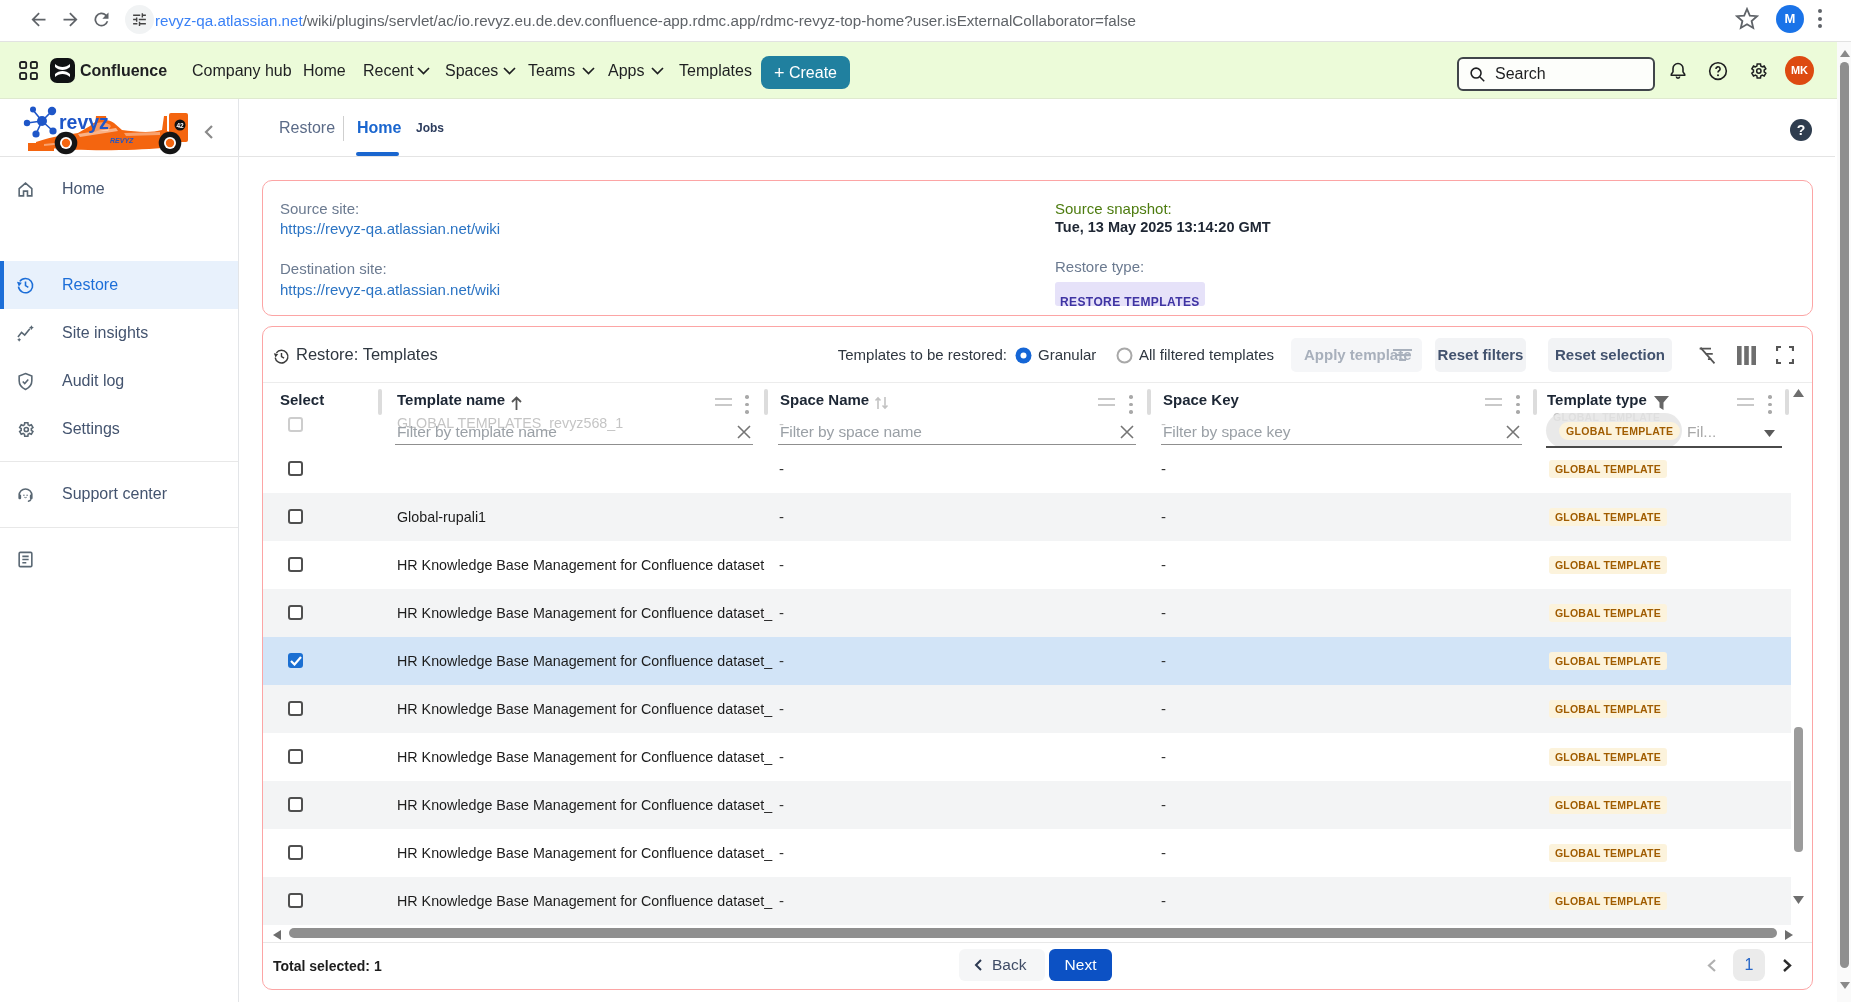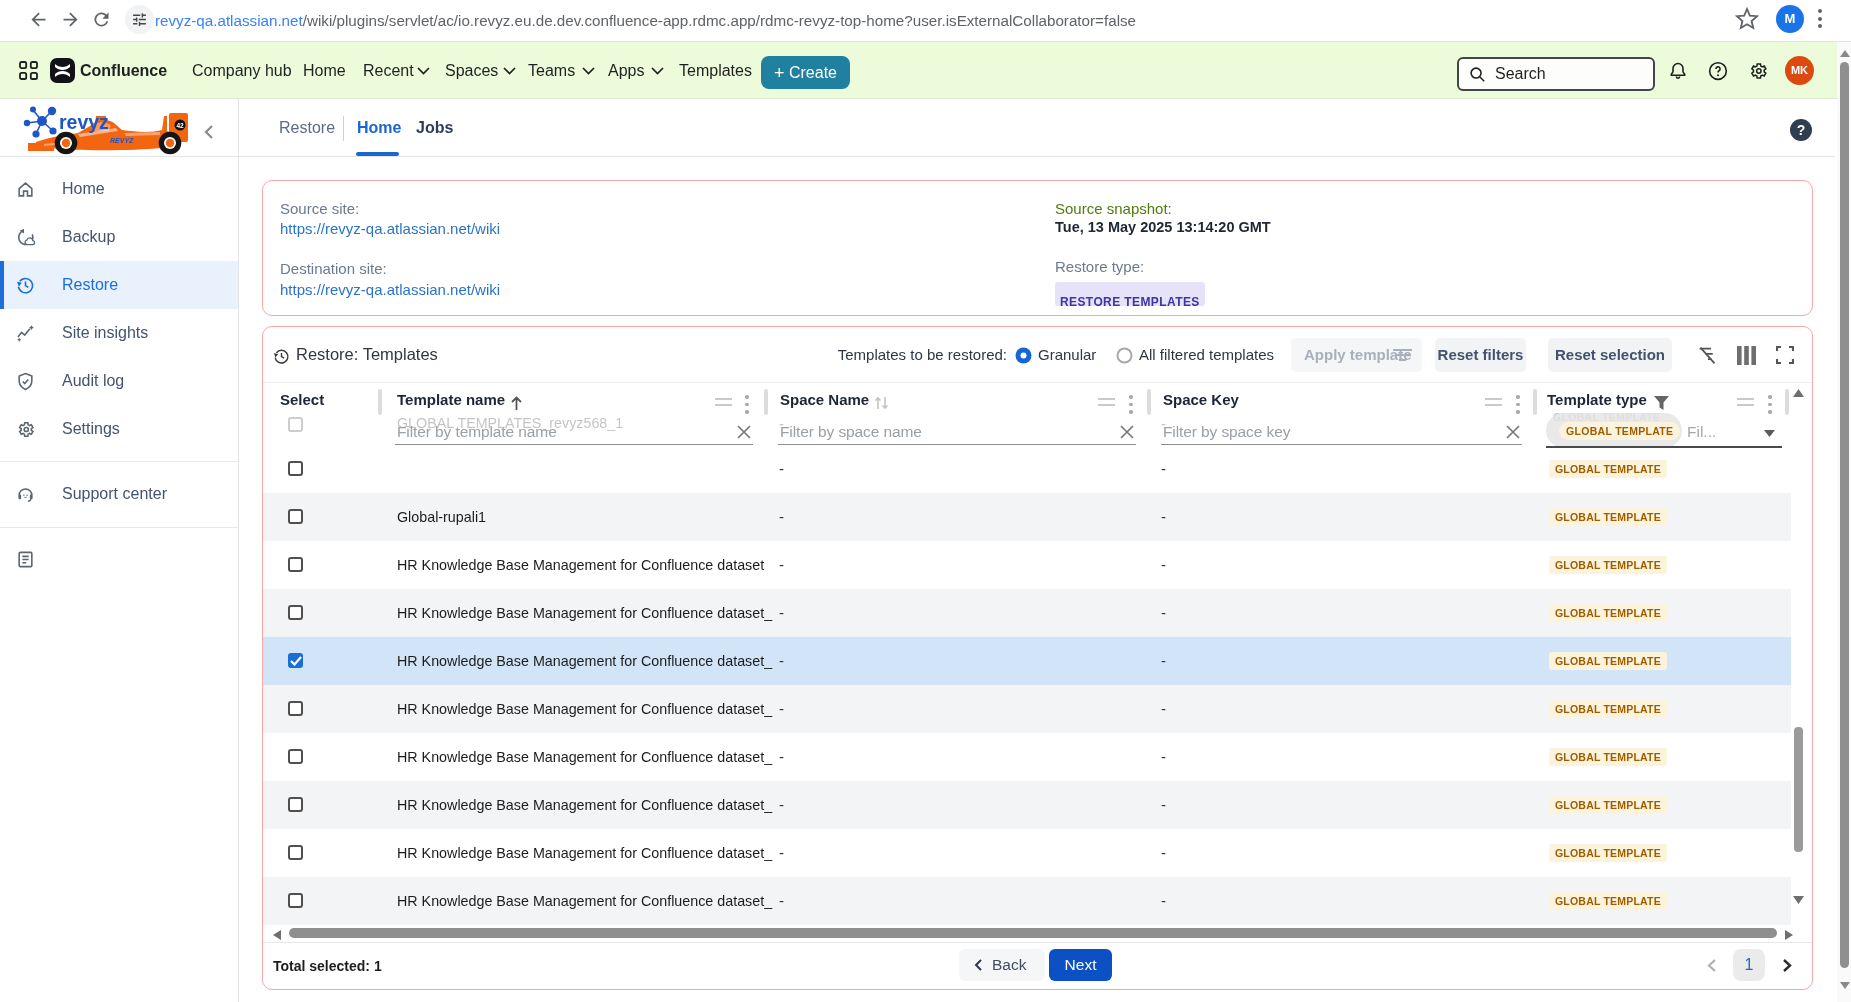--- a/index.html
+++ b/index.html
@@ -181,28 +181,20 @@
   <svg class="abs" style="left:204px;top:26px" width="10" height="14" viewBox="0 0 10 14">
       <path d="M8 1L2 7l6 6" fill="none" stroke="#8a8a8a" stroke-width="2.2"></path>
     </svg>
 
   <div class="sbitem" style="top:66px">
     <svg class="ic" width="19" height="19" viewBox="0 0 24 24">
         <path d="M4 11L12 4l8 7v9h-5.5v-6h-5v6H4z" fill="none" stroke="#596773" stroke-width="2"></path>
       </svg>
     <div class="txt">Home</div>
   </div>
-  <div class="sbitem" style="top:114px">
-    <svg class="ic" width="19" height="19" viewBox="0 0 24 24">
-        <path d="M9 3.5A9 9 0 1 0 20.5 8" fill="none" stroke="#596773" stroke-width="2"></path>
-        <path d="M10 1L4.6 3.4 10.2 6.8z" fill="#596773"></path>
-        <path d="M14 21a2.9 2.9 0 0 1-.4-5.7 3.9 3.9 0 0 1 7.6.7 2.4 2.4 0 0 1-.5 5z" fill="#fff" stroke="#596773" stroke-width="1.7"></path>
-      </svg>
-    <div class="txt">Backup</div>
-  </div>
   <div class="abs" style="left:0;top:162px;width:238px;height:48px;background:#e8f1fc"></div>
   <div class="abs" style="left:0;top:162px;width:4px;height:48px;background:#1c6ed8"></div>
   <div class="sbitem" style="top:162px">
     <svg class="ic" width="19" height="19" viewBox="0 0 24 24">
         <path d="M4.8 6.8A9 9 0 1 1 3.1 13.5" fill="none" stroke="#1c6ed8" stroke-width="2"></path>
         <path d="M1.2 7.3L7.4 8.4 3.6 13.4z" fill="#1c6ed8"></path>
         <path d="M12 7v5.2l3.6 2.1" fill="none" stroke="#1c6ed8" stroke-width="2"></path>
       </svg>
     <div class="txt" style="color:#1c6ed8">Restore</div>
   </div>
@@ -247,21 +239,21 @@
         <path d="M8 8h8M8 12h8M8 16h5" stroke="#596773" stroke-width="2"></path>
       </svg>
   </div>
 </div>
 
 <div id="tabrow">
   <div class="abs" style="left:40px;top:0;height:58px;line-height:58px;font-size:16px;color:#5b6b88">Restore</div>
   <div class="abs" style="left:104px;top:17px;width:1px;height:25px;background:#cfcfcf"></div>
   <div class="abs" style="left:118px;top:0;height:58px;line-height:58px;font-size:16px;font-weight:bold;color:#1a66cf">Home</div>
   <div class="abs" style="left:117px;top:53px;width:43px;height:4px;background:#1a66cf;border-radius:2px"></div>
-  <div class="abs" style="left:177px;top:0;height:58px;line-height:58px;font-size:16px;font-weight:bold;color:#2d3d5e">Jobs</div>
+  <div class="abs" style="left:177px;top:0;height:58px;line-height:58px;font-size:12px;font-weight:bold;color:#2d3d5e">Jobs</div>
   <div class="abs" style="left:1551px;top:20px;width:22px;height:22px;border-radius:50%;background:#2f3d4f;color:#fff;text-align:center;line-height:22px;font-size:14px;font-weight:bold">?</div>
 </div>
 
 <div class="card" style="left:262px;top:180px;width:1551px;height:136px">
   <div class="abs" style="left:17px;top:19px;font-size:15px;color:#6b7a90">Source site:</div>
   <div class="abs" style="left:17px;top:39px;font-size:15px;color:#2b74c4">https://revyz-qa.atlassian.net/wiki</div>
   <div class="abs" style="left:17px;top:79px;font-size:15px;color:#6b7a90">Destination site:</div>
   <div class="abs" style="left:17px;top:100px;font-size:15px;color:#2b74c4">https://revyz-qa.atlassian.net/wiki</div>
   <div class="abs" style="left:792px;top:19px;font-size:15px;color:#4d7c0f">Source snapshot:</div>
   <div class="abs" style="left:792px;top:38px;font-size:14.5px;font-weight:bold;color:#1e2633">Tue, 13 May 2025 13:14:20 GMT</div>

